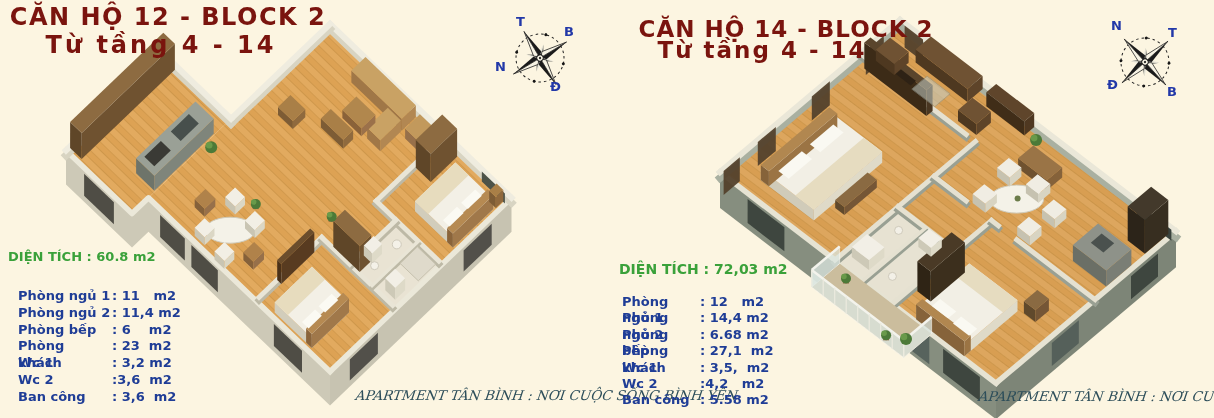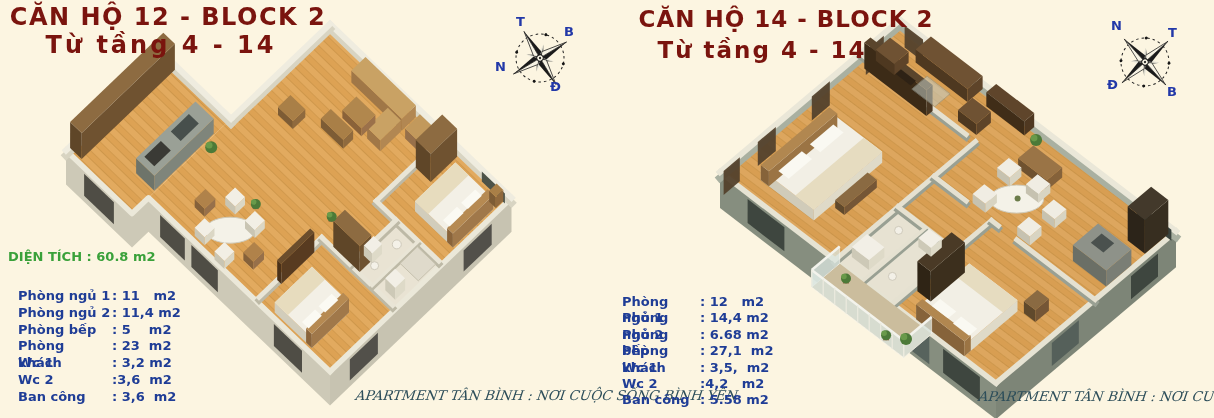--- a/index.html
+++ b/index.html
@@ -4,21 +4,21 @@
 <style>
   html,body{margin:0;padding:0;background:#fcf5e1;}
   .stage{position:relative;width:1214px;height:418px;background:#fcf5e1;
          font-family:"DejaVu Sans","Liberation Sans",sans-serif;overflow:hidden;}
   .panel{position:absolute;top:0;width:607px;height:418px;}
   #p0{left:0;} #p1{left:607px;}
   .plan{position:absolute;left:0;top:0;width:607px;height:418px;}
   .t1,.t2{position:absolute;font-weight:bold;color:#7a140e;text-align:center;white-space:nowrap;}
   #p0 .t1{left:6px;top:3px;width:324px;font-size:24px;letter-spacing:1.5px;}
   #p0 .t2{left:28px;top:31px;width:266px;font-size:24px;letter-spacing:3px;}
-  #p1 .t1{left:22px;top:6px;width:314px;font-size:23px;letter-spacing:1px;}
+  #p1 .t1{left:22px;top:16px;width:314px;font-size:23px;letter-spacing:1px;}
   #p1 .t2{left:50px;top:37px;width:210px;font-size:23px;letter-spacing:2px;}
   .area{position:absolute;font-weight:bold;color:#3aa13a;font-size:13px;white-space:pre;}
   #p0 .area{left:8px;top:249px;}
   #p1 .area{left:12px;top:261px;font-size:14px;}
   .rooms{position:absolute;color:#1f3d96;font-weight:bold;font-size:13px;}
   #p0 .rooms{left:18px;top:288px;}
   #p1 .rooms{left:15px;top:294px;}
   .room{display:flex;}
   #p0 .room{height:16.8px;line-height:16.8px;}
   #p1 .room{height:16.4px;line-height:16.4px;}
@@ -243,21 +243,21 @@
       <div class="room">
           <span class="lbl">Phòng ngủ 1</span>
           <span class="val">: 11   m2</span>
         </div>
       <div class="room">
           <span class="lbl">Phòng ngủ 2</span>
           <span class="val">: 11,4 m2</span>
         </div>
       <div class="room">
           <span class="lbl">Phòng bếp</span>
-          <span class="val">: 5    m2</span>
+          <span class="val">: 6    m2</span>
         </div>
       <div class="room">
           <span class="lbl">Phòng khách</span>
           <span class="val">: 23  m2</span>
         </div>
       <div class="room">
           <span class="lbl">Wc 1</span>
           <span class="val">: 3,2 m2</span>
         </div>
       <div class="room">
@@ -475,20 +475,21 @@
           <circle cx="-17.0" cy="-17.0" r="1.5" fill="#151515"></circle>
           <circle r="3.2" fill="#f7f3e4" stroke="#1b1b1b" stroke-width="1"></circle>
           <circle r="1.1" fill="#1b1b1b"></circle>
         </g>
       </svg>
     <span class="cl c1">N</span>
     <span class="cl c2">T</span>
     <span class="cl c3">Đ</span>
     <span class="cl c4">B</span>
 
+    <div class="area">DIỆN TÍCH : 72,03 m2</div>
 
     <div class="rooms">
       <div class="room">
           <span class="lbl">Phòng ngủ 1</span>
           <span class="val">: 12   m2</span>
         </div>
       <div class="room">
           <span class="lbl">Phòng ngủ 2</span>
           <span class="val">: 14,4 m2</span>
         </div>

